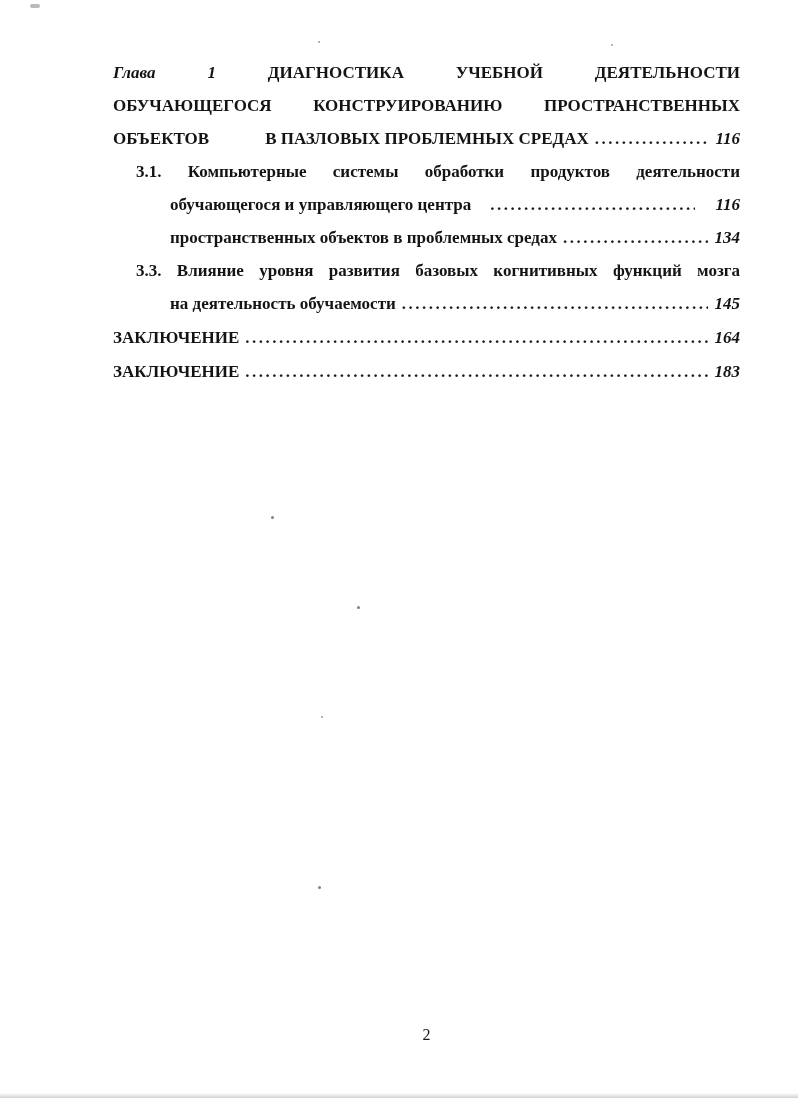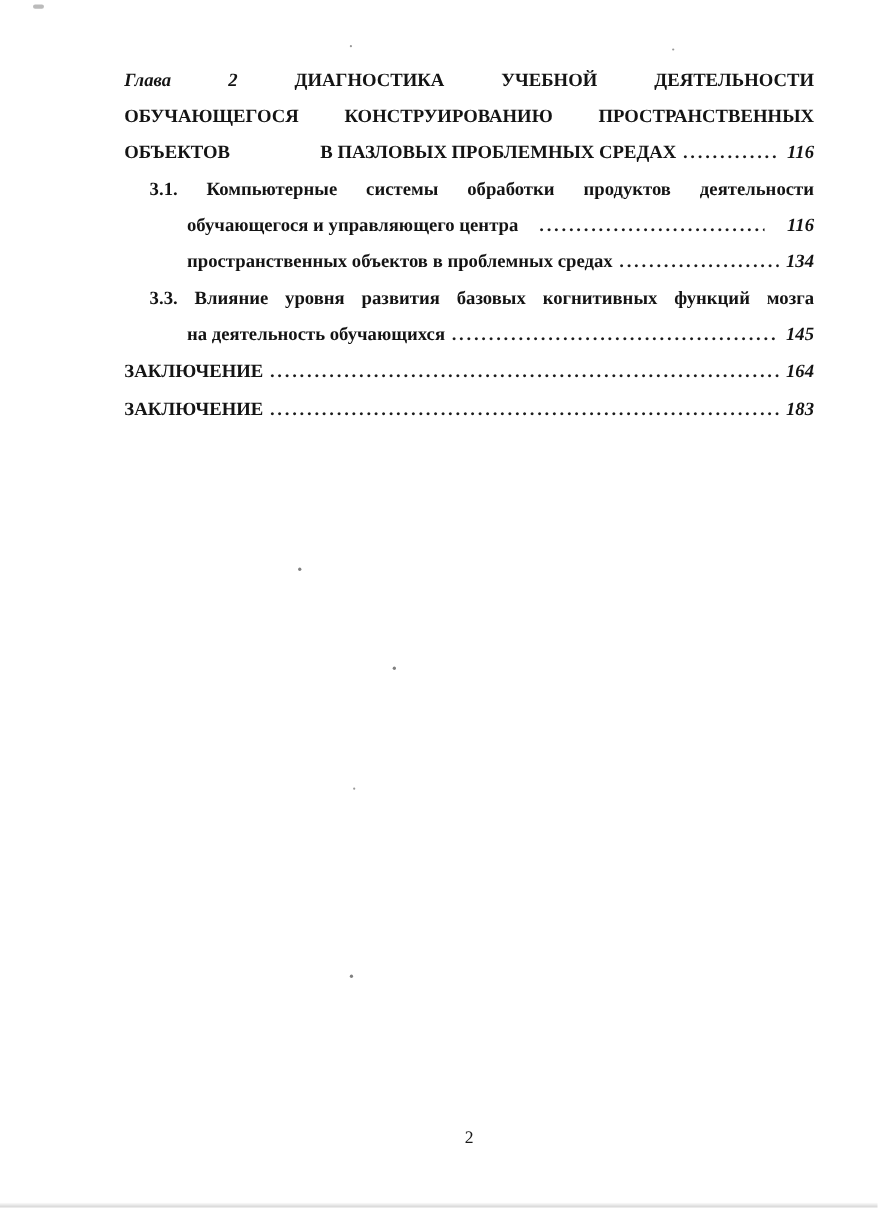--- a/index.html
+++ b/index.html
@@ -33,21 +33,21 @@
   }
   .just {
     text-align: justify;
     text-align-last: justify;
   }
   .last {
     display: flex;
     align-items: flex-start;
   }
   .last .txt { white-space: nowrap; }
-  .gap { margin-left: 82px; }
+  .gap { margin-left: 56px; }
   .ital { font-style: italic; }
   .indent-section { padding-left: 23px; }
   .indent-cont { padding-left: 57px; gap: 13px; }
   .leader {
     flex: 1 1 auto;
     overflow: hidden;
     white-space: nowrap;
     margin: 0 2px 0 6px;
     min-width: 20px;
   }
@@ -107,21 +107,21 @@
 
 <div class="sheet">
 
   <div class="corner-mark"></div>
 
   <div class="content">
     <section class="toc">
 
       <div class="entry">
         <div class="line just">
-          <span class="ital">Глава 2</span>
+          <span class="ital">Глава 1</span>
           <span>ДИАГНОСТИКА УЧЕБНОЙ ДЕЯТЕЛЬНОСТИ</span>
         </div>
         <div class="line just">ОБУЧАЮЩЕГОСЯ КОНСТРУИРОВАНИЮ ПРОСТРАНСТВЕННЫХ</div>
         <div class="line last">
           <span class="txt">ОБЪЕКТОВ</span>
           <span class="txt gap">В ПАЗЛОВЫХ ПРОБЛЕМНЫХ СРЕДАХ</span>
           <span class="leader"></span>
           <span class="pageno">116</span>
         </div>
       </div>
@@ -139,21 +139,21 @@
         <div class="line last" style="padding-left:34px;">
           <span class="txt">пространственных объектов в проблемных средах</span>
           <span class="leader"></span>
           <span class="pageno">134</span>
         </div>
       </div>
 
       <div class="entry indent-section">
         <div class="line just">3.3. Влияние уровня развития базовых когнитивных функций мозга</div>
         <div class="line last" style="padding-left:34px;">
-          <span class="txt">на деятельность обучающихся</span>
+          <span class="txt">на деятельность обучаемости</span>
           <span class="leader"></span>
           <span class="pageno">145</span>
         </div>
       </div>
 
 
       <div class="entry tail">
         <div class="line last">
           <span class="txt">ЗАКЛЮЧЕНИЕ</span>
           <span class="leader"></span>

